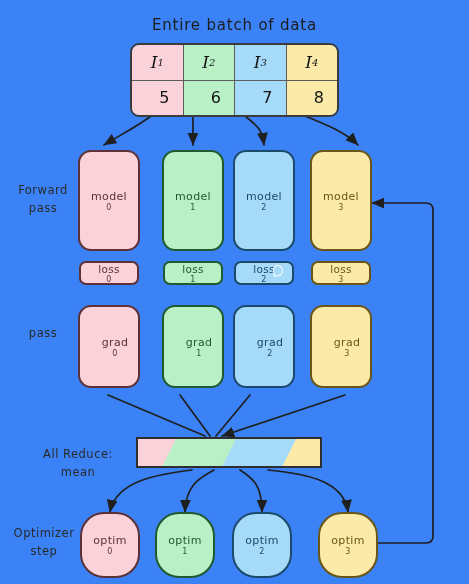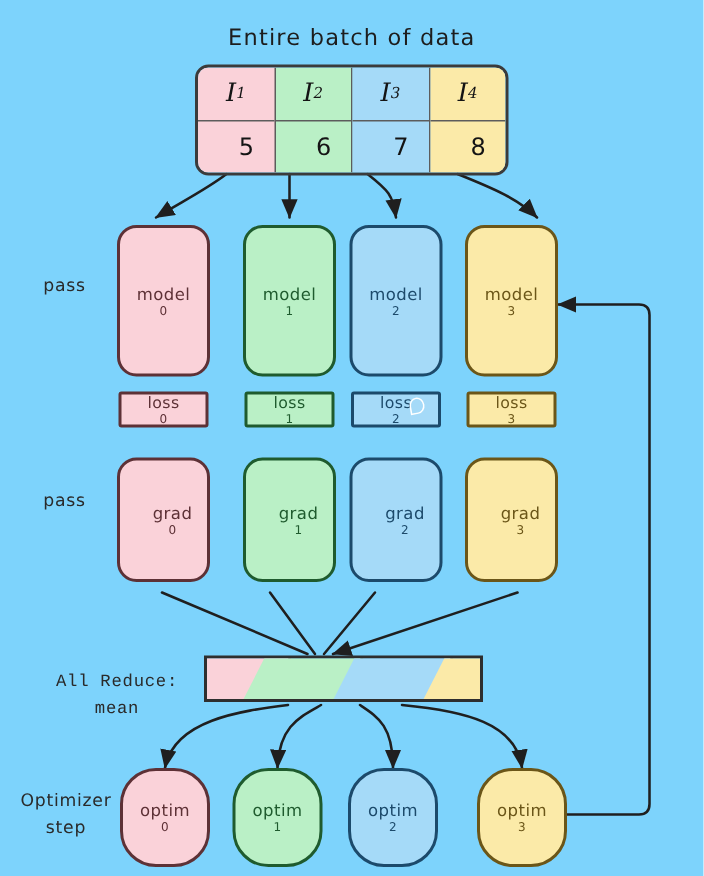--- a/index.html
+++ b/index.html
@@ -4,21 +4,21 @@
 <style>
   html, body {
     margin: 0;
     padding: 0;
     background: #ffffff;
   }
   #stage {
     position: relative;
     width: 469px;
     height: 584px;
-    background: #7dd3fc;
+    background: #3b82f6;
     overflow: hidden;
     font-family: "DejaVu Sans", sans-serif;
   }
   svg#wires {
     position: absolute;
     left: 0; top: 0;
     width: 469px;
     height: 584px;
     pointer-events: none;
   }
@@ -84,21 +84,21 @@
     align-items: center;
     justify-content: center;
     font-size: 11px;
     color: #1a1a1a;
     box-sizing: border-box;
     letter-spacing: 0.3px;
     flex-direction: column;
   }
   .node .sub { font-size: 8px; }
   .model { width: 62px; height: 101px; border-radius: 13px; }
-  .loss  { width: 60px; height: 24px; border-radius: 2px; font-size: 10.5px;}
+  .loss  { width: 60px; height: 24px; border-radius: 7px; font-size: 10.5px;}
   .grad  { width: 62px; height: 83px; border-radius: 13px; padding-left: 12px; }
   .optim { width: 60px; height: 66px; border-radius: 24px; }
 
   
   .allreduce {
     position: absolute;
     left: 136px;
     top: 437px;
     width: 186px;
     height: 31px;
@@ -184,26 +184,27 @@
     <div class="batch-col" style="background: rgb(251, 234, 168);">
       <div class="batch-cell">
           <span>I</span>
           <span class="sub">4</span>
         </div>
       <div class="batch-cell b">8</div>
     </div>
   </div>
 
   <div class="rowlabel" style="left:10px; top:182px; width:66px;">
+    <div>Forward</div>
     <div>pass</div>
   </div>
   <div class="rowlabel" style="left:8px; top:325px; width:70px;">
     <div>pass</div>
   </div>
-  <div class="rowlabel" style="left:24px; top:446px; width:108px;font-family:Liberation Mono, monospace;">All Reduce: mean</div>
+  <div class="rowlabel" style="left:24px; top:446px; width:108px;">All Reduce: mean</div>
   <div class="rowlabel" style="left:8px; top:525px; width:72px;text-align:center;">
     <div>Optimizer</div>
     <div>step</div>
   </div>
 
   <div class="node model" id="m0" style="left: 78px; top: 150px; background: rgb(250, 210, 217); border-color: rgb(93, 49, 54); color: rgb(93, 49, 54);">
       <span>model</span>
       <span class="sub">0</span>
     </div>
   <div class="node model" id="m1" style="left: 162px; top: 150px; background: rgb(186, 240, 198); border-color: rgb(31, 91, 46); color: rgb(31, 91, 46);">

